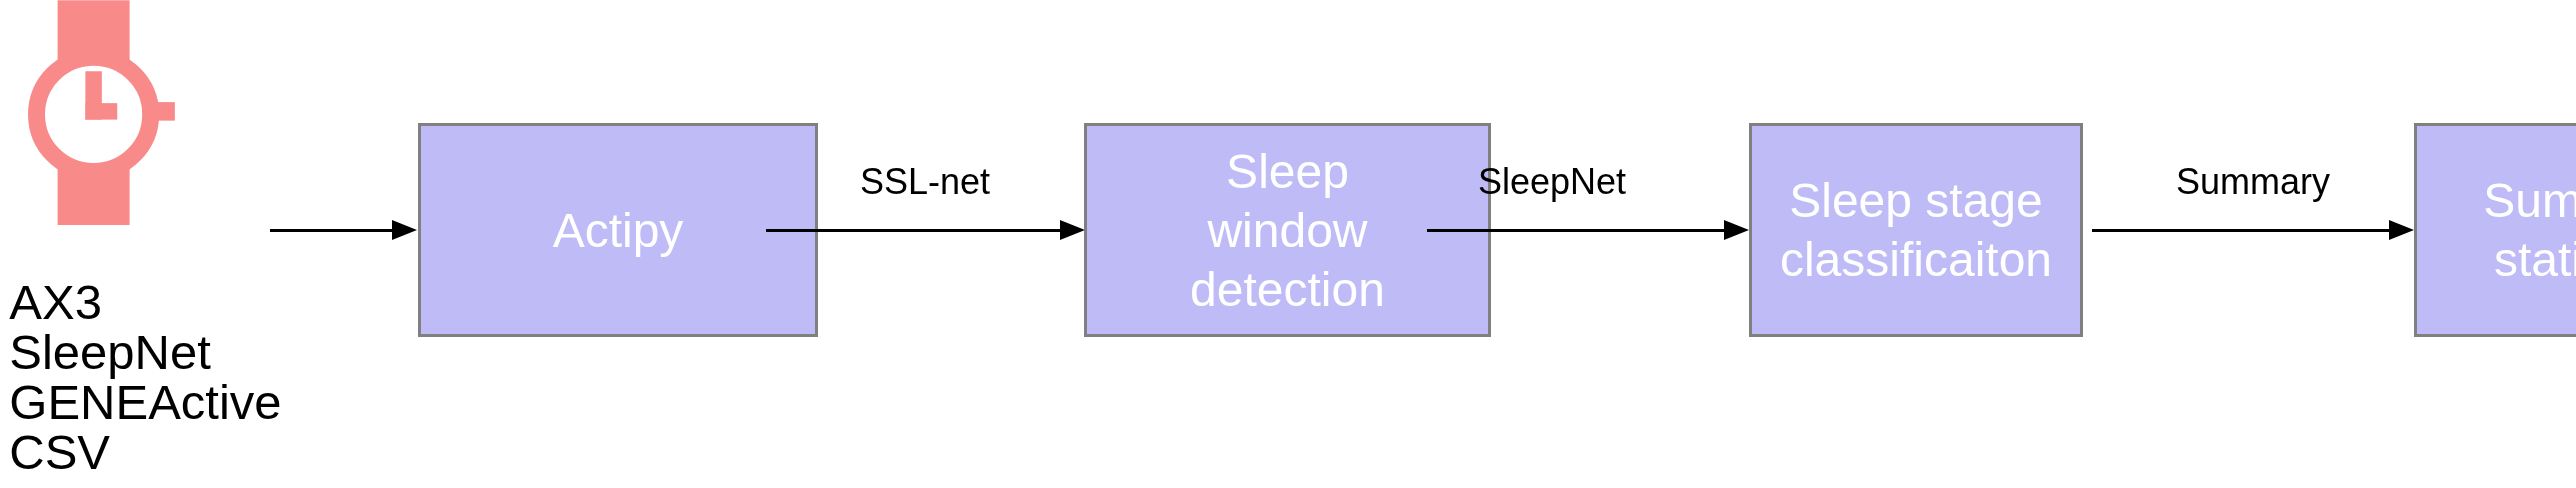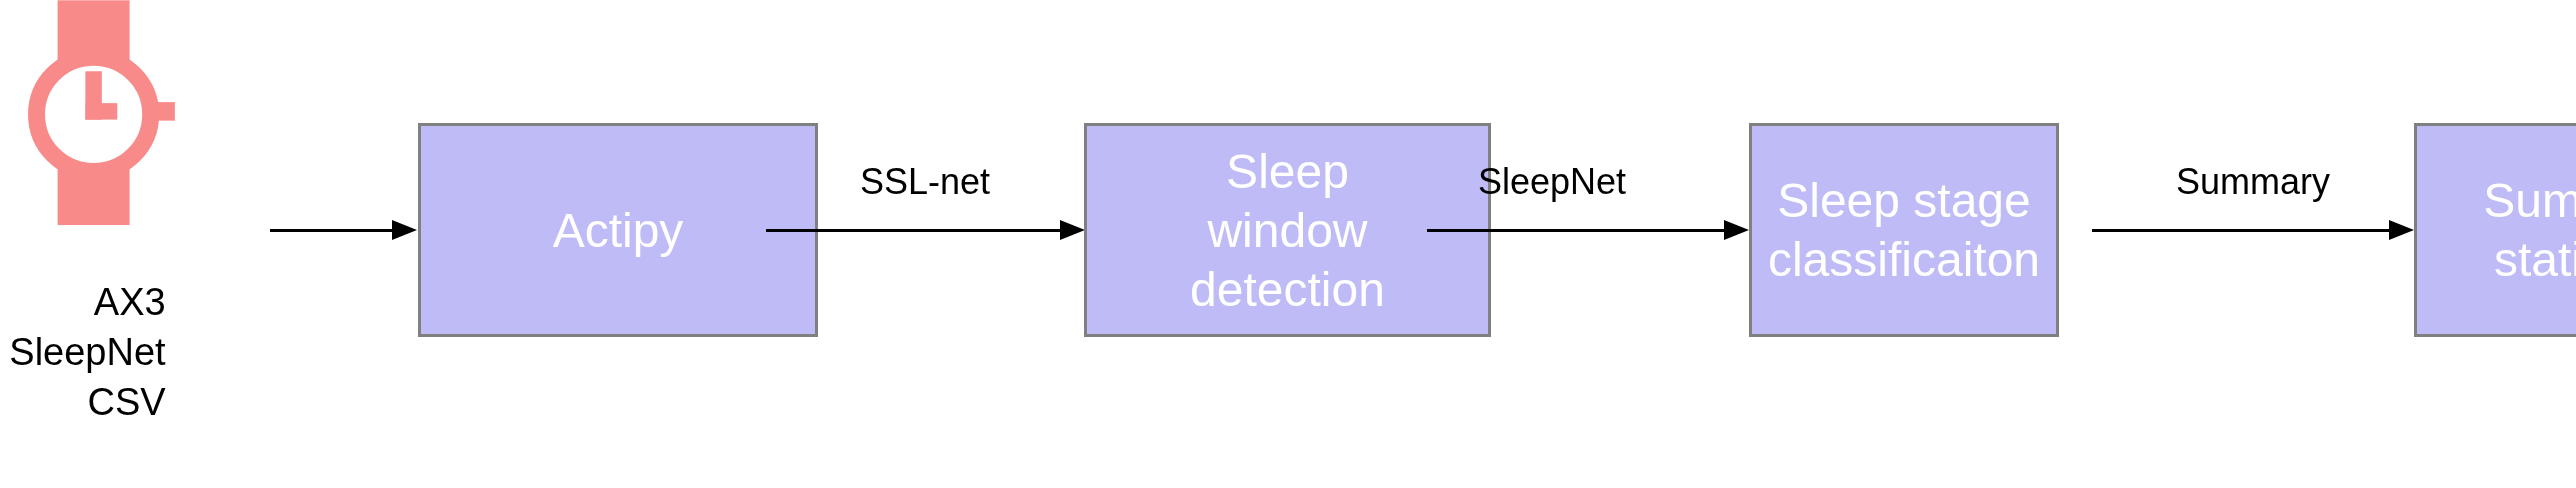--- a/index.html
+++ b/index.html
@@ -19,23 +19,22 @@
     font-family: "Liberation Sans", sans-serif;
   }
   .canvas { position: absolute; inset: 0; width: 2760px; height: 489px; }
 
   .watch-svg { position: absolute; left: 0; top: 0; width: 180px; height: 232px; }
   .watch-part { fill: var(--watch); }
   .watch-face { fill: #ffffff; stroke: var(--watch); stroke-width: 33px; }
 
   .devices {
     position: absolute; left: 9.3px; top: 277px;
-    font-size: 38px; line-height: 50px;
+    font-size: 49px; line-height: 50px;
     color: var(--device_text);
-    text-align: right;
   }
 
   .node {
     position: absolute; top: 123px; height: 214px;
     background: var(--box_fill);
     border: 3.1px solid var(--box_border);
     color: var(--box_text);
     display: flex; align-items: center; justify-content: center;
     text-align: center; font-size: 48px; line-height: 59px;
     white-space: pre-line;
@@ -68,20 +67,21 @@
     <rect class="watch-part" x="112" y="298" width="140" height="139"></rect>
     <rect class="watch-part" x="296" y="198" width="44" height="36"></rect>
     <circle class="watch-face" cx="182" cy="222" r="111"></circle>
     <rect class="watch-part" x="166" y="138" width="32" height="94"></rect>
     <rect class="watch-part" x="166" y="200" width="62" height="32"></rect>
   </svg>
 
   <div class="devices">
     <div>AX3</div>
     <div>SleepNet</div>
+    <div>GENEActive</div>
     <div>CSV</div>
   </div>
 
   <div class="arrow" style="left:270px; width:147px;">
     <div class="shaft"></div>
     <div class="head"></div>
   </div>
 
   <div class="node" style="left:418px; width:400px;">Actipy</div>
 
@@ -94,21 +94,21 @@
   <div class="node" style="left:1084px; width:407px;">Sleep
 window
 detection</div>
 
   <div class="arrow" style="left:1427px; width:322px;">
     <div class="shaft"></div>
     <div class="head"></div>
   </div>
   <div class="edge-label" style="left:1552px;">SleepNet</div>
 
-  <div class="node" style="left:1749px; width:310px;">Sleep stage
+  <div class="node" style="left:1749px; width:334px;">Sleep stage
 classificaiton</div>
 
   <div class="arrow" style="left:2092px; width:322px;">
     <div class="shaft"></div>
     <div class="head"></div>
   </div>
   <div class="edge-label" style="left:2253px;">Summary</div>
 
   <div class="node" style="left:2414px; width:344px;">Summary
 statistics</div>

